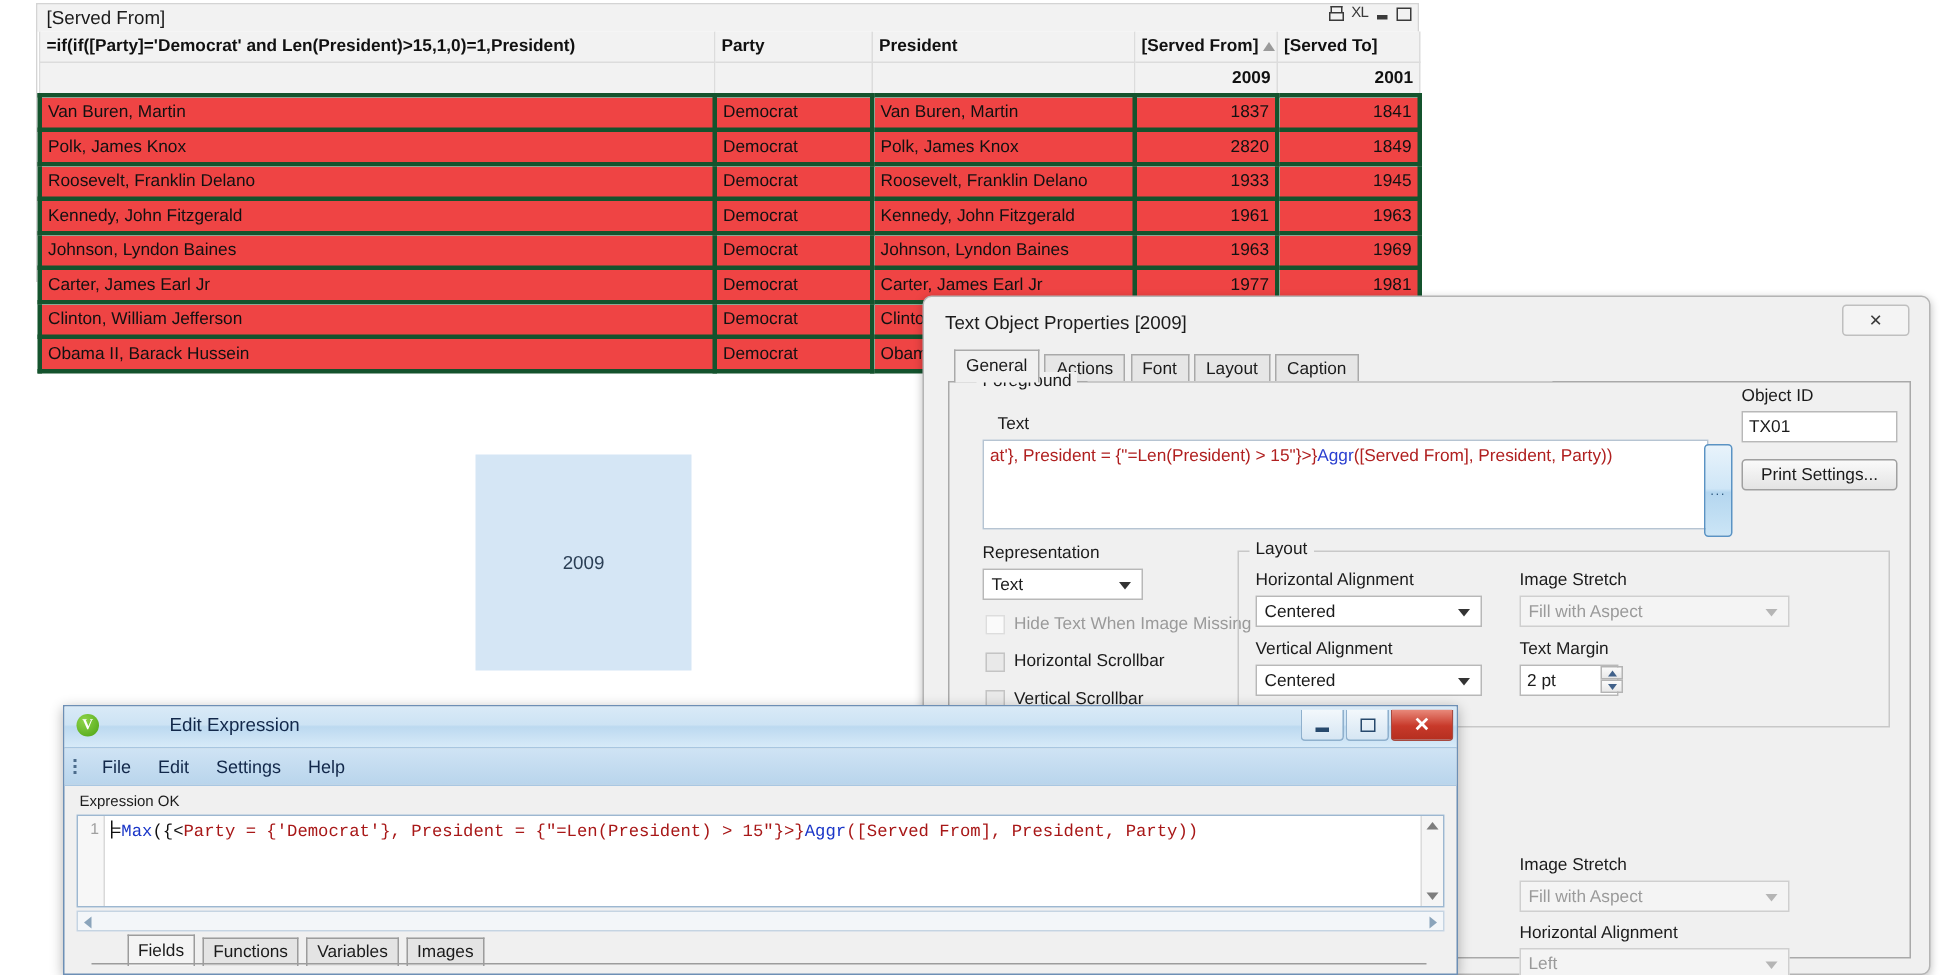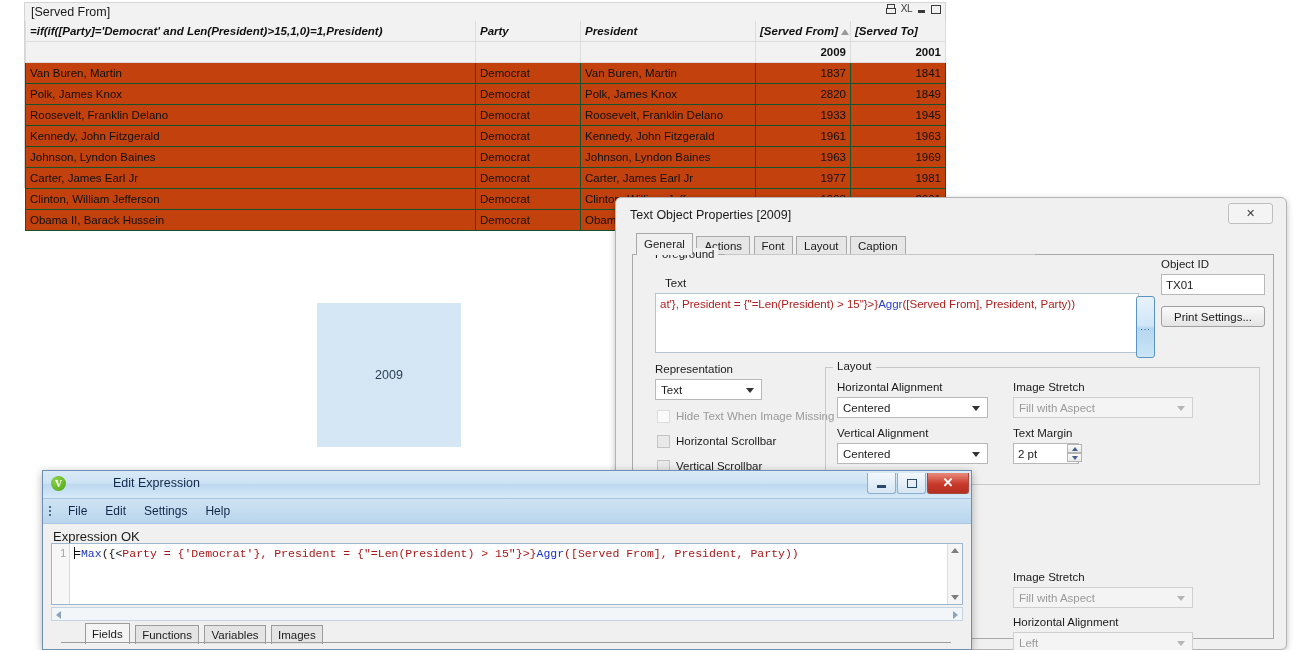--- a/index.html
+++ b/index.html
@@ -39,30 +39,30 @@
   table.qvtable { border-collapse: collapse; width: 920px; table-layout: fixed; background:#ffffff; font-size: 11.5px; }
   table.qvtable col.c0 { width: 450px; }
   table.qvtable col.c1 { width: 105px; }
   table.qvtable col.c2 { width: 175px; }
   table.qvtable col.c3 { width: 95px; }
   table.qvtable col.c4 { width: 95px; }
   table.qvtable th {
     background: #f2f2f2; font-weight: bold; text-align: left;
     padding: 2px 4px; border: 1px solid #dcdcdc; border-top:none;
     color: #111; font-size: 11.5px; white-space: nowrap; overflow: hidden;
-    height: 16px; vertical-align: middle; font-style: italic;
+    height: 16px; vertical-align: middle;
   }
   table.qvtable th.num { text-align: left; }
   table.qvtable tr.totals td {
     background: #f2f2f2; font-weight: bold; text-align: right;
     padding: 2px 4px; border: 1px solid #dcdcdc; height: 16px; color:#111;
   }
   table.qvtable tr.totals td.blank { background:#f2f2f2; }
   table.qvtable td {
-    padding: 3px 4px; border: 1px solid #14532d; background: #c2410c;
+    padding: 3px 4px; border: 3px solid #14532d; background: #ef4444;
     color: #111; height: 14px; white-space: nowrap; overflow:hidden;
   }
   table.qvtable td.num { text-align: right; }
   table.qvtable td.dash { text-align: left; }
   .sort-arrow {
     display:inline-block; width:0;height:0;margin-left:3px;
     border-left:4px solid transparent;border-right:4px solid transparent;
     border-bottom:6px solid #9a9a9a; vertical-align:middle;
   }
 
@@ -206,21 +206,21 @@
     background:linear-gradient(to bottom,#cfe3f4,#b9d5ec);
     border-bottom:1px solid #a9c7e2;
     display:flex; align-items:center; padding-left:6px;
   }
   .grip { width:3px;height:14px;position:relative;margin-right:7px; }
   .grip::before,.grip::after{content:"";position:absolute;left:0;width:2px;height:2px;background:#4c6c8c;}
   .grip::before{top:2px;box-shadow:0 4px 0 #4c6c8c,0 8px 0 #4c6c8c;}
   .grip::after{top:0;background:transparent;}
   .menu-item { font-size:12px; color:#12284a; padding:2px 9px; }
 
-  #ee-status { position:absolute; left:10px; top:58px; font-size:13px; color:#1b1b1b; }
+  #ee-status { position:absolute; left:10px; top:58px; font-size:10px; color:#1b1b1b; }
   #ee-code {
     position:absolute; left:8px; top:72px; right:8px; height:62px;
     border:1px solid #9db7d0; background:#ffffff; box-sizing:border-box;
   }
   #ee-gutter {
     position:absolute; left:0; top:0; width:18px; bottom:0;
     background:#f7f7f7; border-right:1px solid #d9d9d9;
     font-size:10.5px; color:#a0a0a0; text-align:right; padding:3px 3px 0 0; box-sizing:border-box;
   }
   #ee-codetext {

